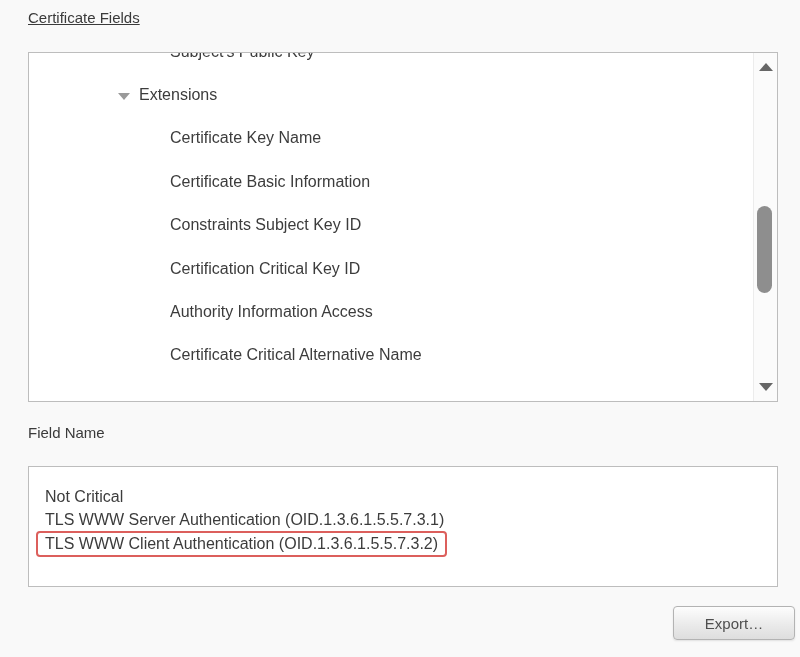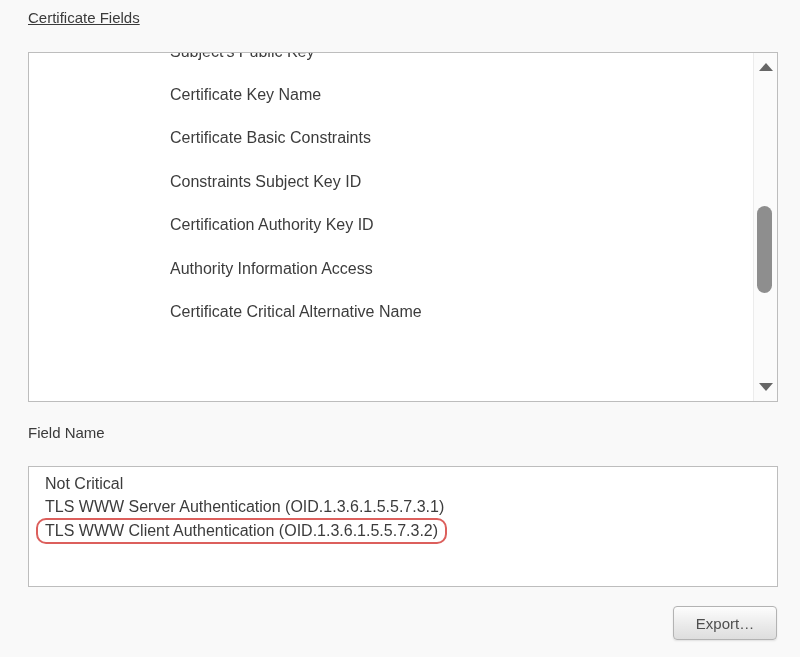--- a/index.html
+++ b/index.html
@@ -82,43 +82,43 @@
   }
 
   
   .value-box {
     position: absolute;
     left: 28px; top: 466px;
     width: 750px; height: 121px;
     background: #ffffff;
     border: 1px solid #bdbdbd;
     box-sizing: border-box;
-    padding: 5px 10px 0 16px;
+    padding: 18px 10px 0 16px;
     font-size: 16px;
     line-height: 23px;
     color: #3c3c3c;
     overflow: hidden;
   }
   .value-line { height: 23px; white-space: nowrap; }
   .value-line.tall { height: 27px; }
   .red-box {
     display: inline-block;
     border: 2px solid #dc5f5c;
-    border-radius: 10px;
+    border-radius: 4px;
     padding: 0 7px 1px 7px;
     margin-left: -9px;
     line-height: 21px;
     background: transparent;
   }
 
   
   .export-btn {
     position: absolute;
     left: 673px; top: 606px;
-    width: 104px; height: 34px;
+    width: 122px; height: 34px;
     border: 1px solid #b3b3b3;
     border-radius: 4px;
     background: linear-gradient(#fdfdfd, #e9e9e9 60%, #dedede);
     box-shadow: 0 1px 2px rgba(0,0,0,0.10);
     font-family: "Liberation Sans", sans-serif;
     font-size: 15px;
     color: #4f4f4f;
     text-align: center;
     cursor: pointer;
   }
@@ -130,36 +130,40 @@
 
   <div class="section-label" id="cf-label">Certificate Fields</div>
 
   <div class="tree-box">
     <div class="tree-rows">
 
       <div class="tree-row lvl2">
         <span class="row-label">Subject's Public Key</span>
       </div>
 
+      <div class="tree-row lvl1">
+        <span class="expander"></span>
+        <span class="row-label">Extensions</span>
+      </div>
 
       <div class="tree-row lvl2">
         <span class="row-label">Certificate Key Name</span>
       </div>
 
 
       <div class="tree-row lvl2">
-        <span class="row-label">Certificate Basic Constraints</span>
+        <span class="row-label">Certificate Basic Information</span>
       </div>
 
       <div class="tree-row lvl2">
         <span class="row-label">Constraints Subject Key ID</span>
       </div>
 
       <div class="tree-row lvl2">
-        <span class="row-label">Certification Authority Key ID</span>
+        <span class="row-label">Certification Critical Key ID</span>
       </div>
 
       <div class="tree-row lvl2">
         <span class="row-label">Authority Information Access</span>
       </div>
 
       <div class="tree-row lvl2">
         <span class="row-label">Certificate Critical Alternative Name</span>
       </div>
 

